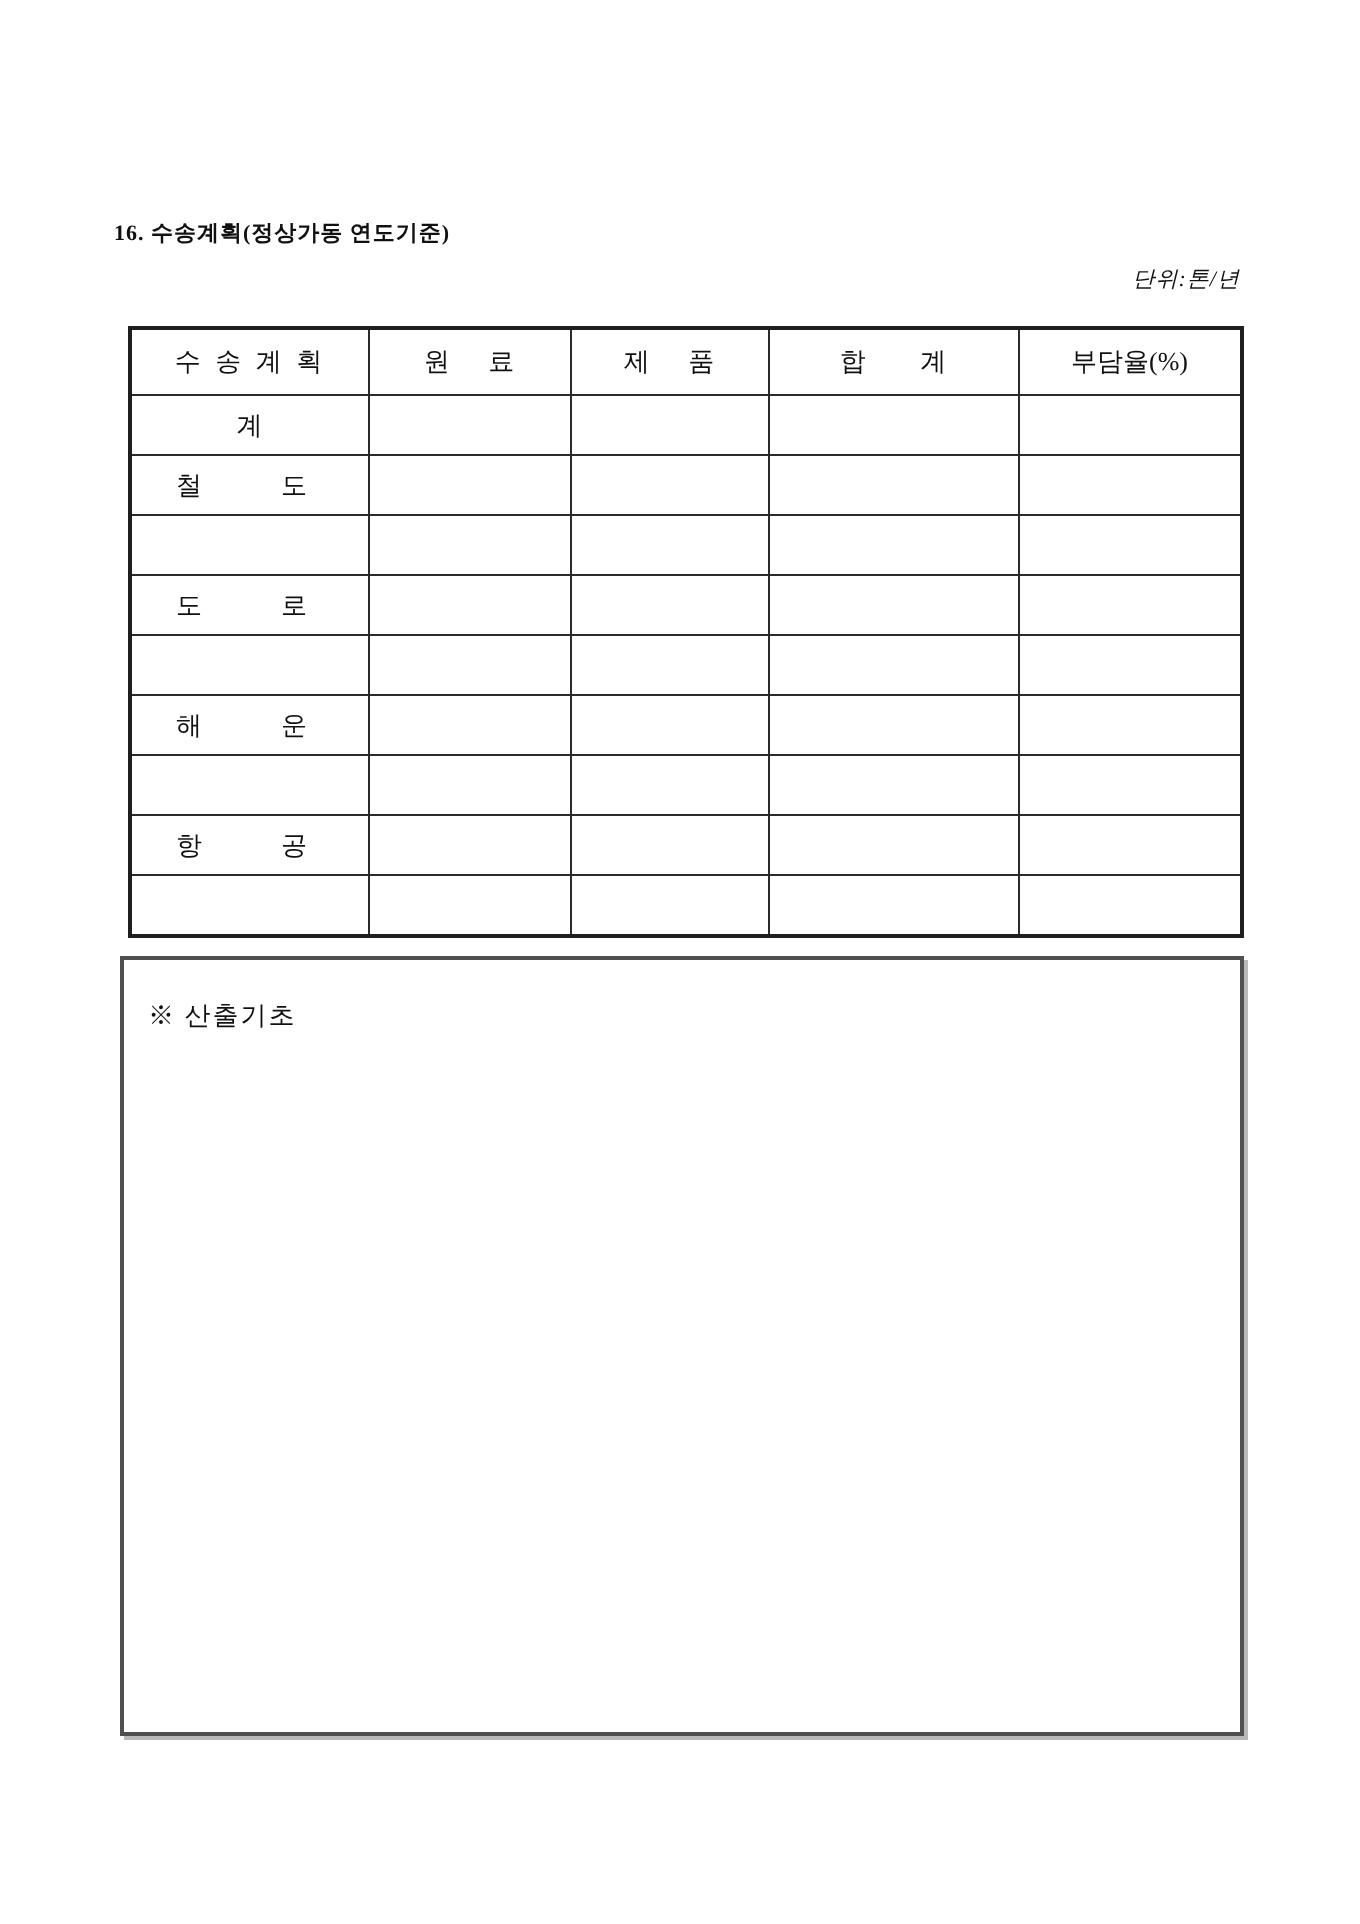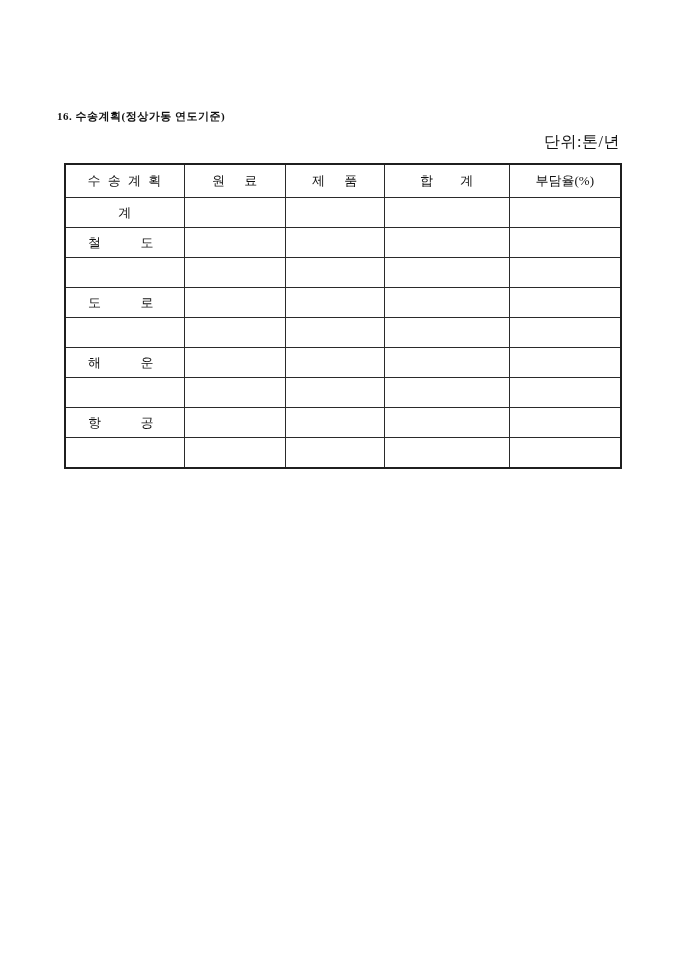--- a/index.html
+++ b/index.html
@@ -21,22 +21,23 @@
     letter-spacing: 0.5px;
     white-space: nowrap;
     margin-top: 35px;
   }
   .unit-label {
     position: absolute;
     left: 64px;
     top: 132px;
     width: 556px;
     text-align: right;
-    font-size: 16px;
+    font-size: 11px;
     letter-spacing: 0.5px;
+    font-style: italic;
   }
   table.plan-table {
     position: absolute;
     left: 64px;
     top: 163px;
     width: 556px;
     border-collapse: collapse;
     table-layout: fixed;
     border: 2px solid #1f1f1f;
     font-size: 13px;
@@ -188,14 +189,17 @@
       <tr>
         <td></td>
         <td></td>
         <td></td>
         <td></td>
         <td></td>
       </tr>
     </tbody>
   </table>
 
+  <div class="calc-box">
+    <div class="calc-note">※ 산출기초</div>
+  </div>
 
 </div>
 
 </body></html>

